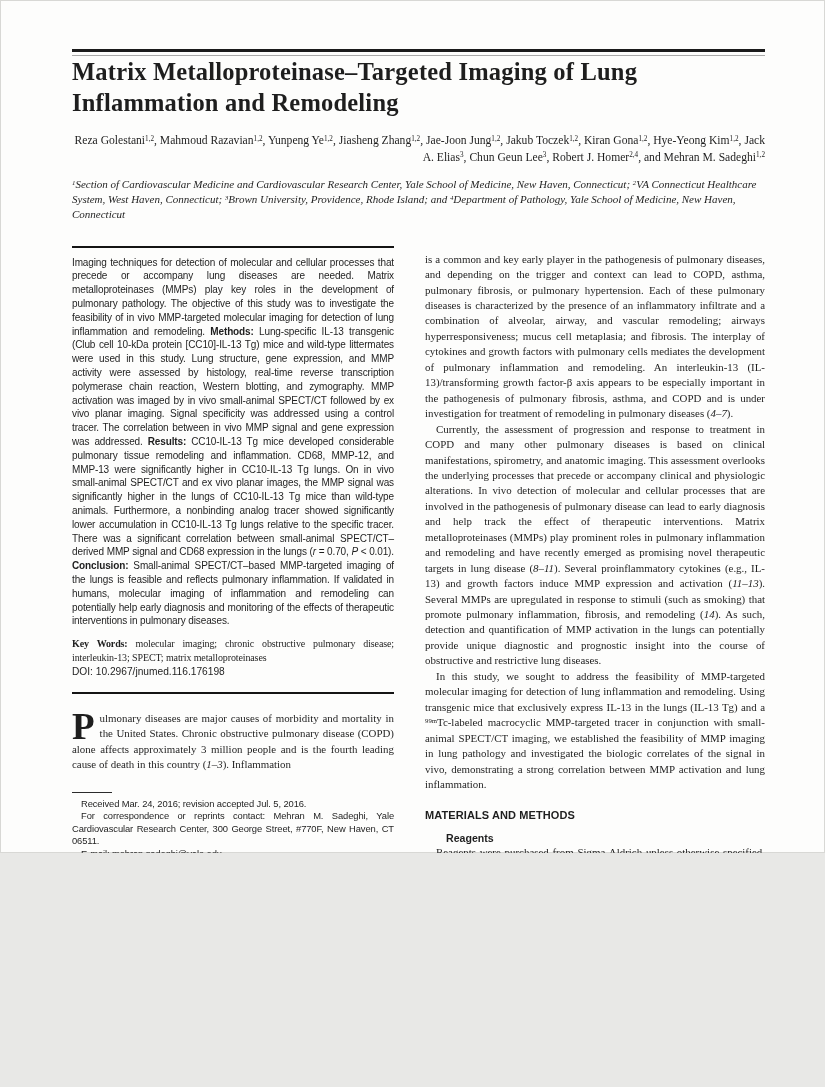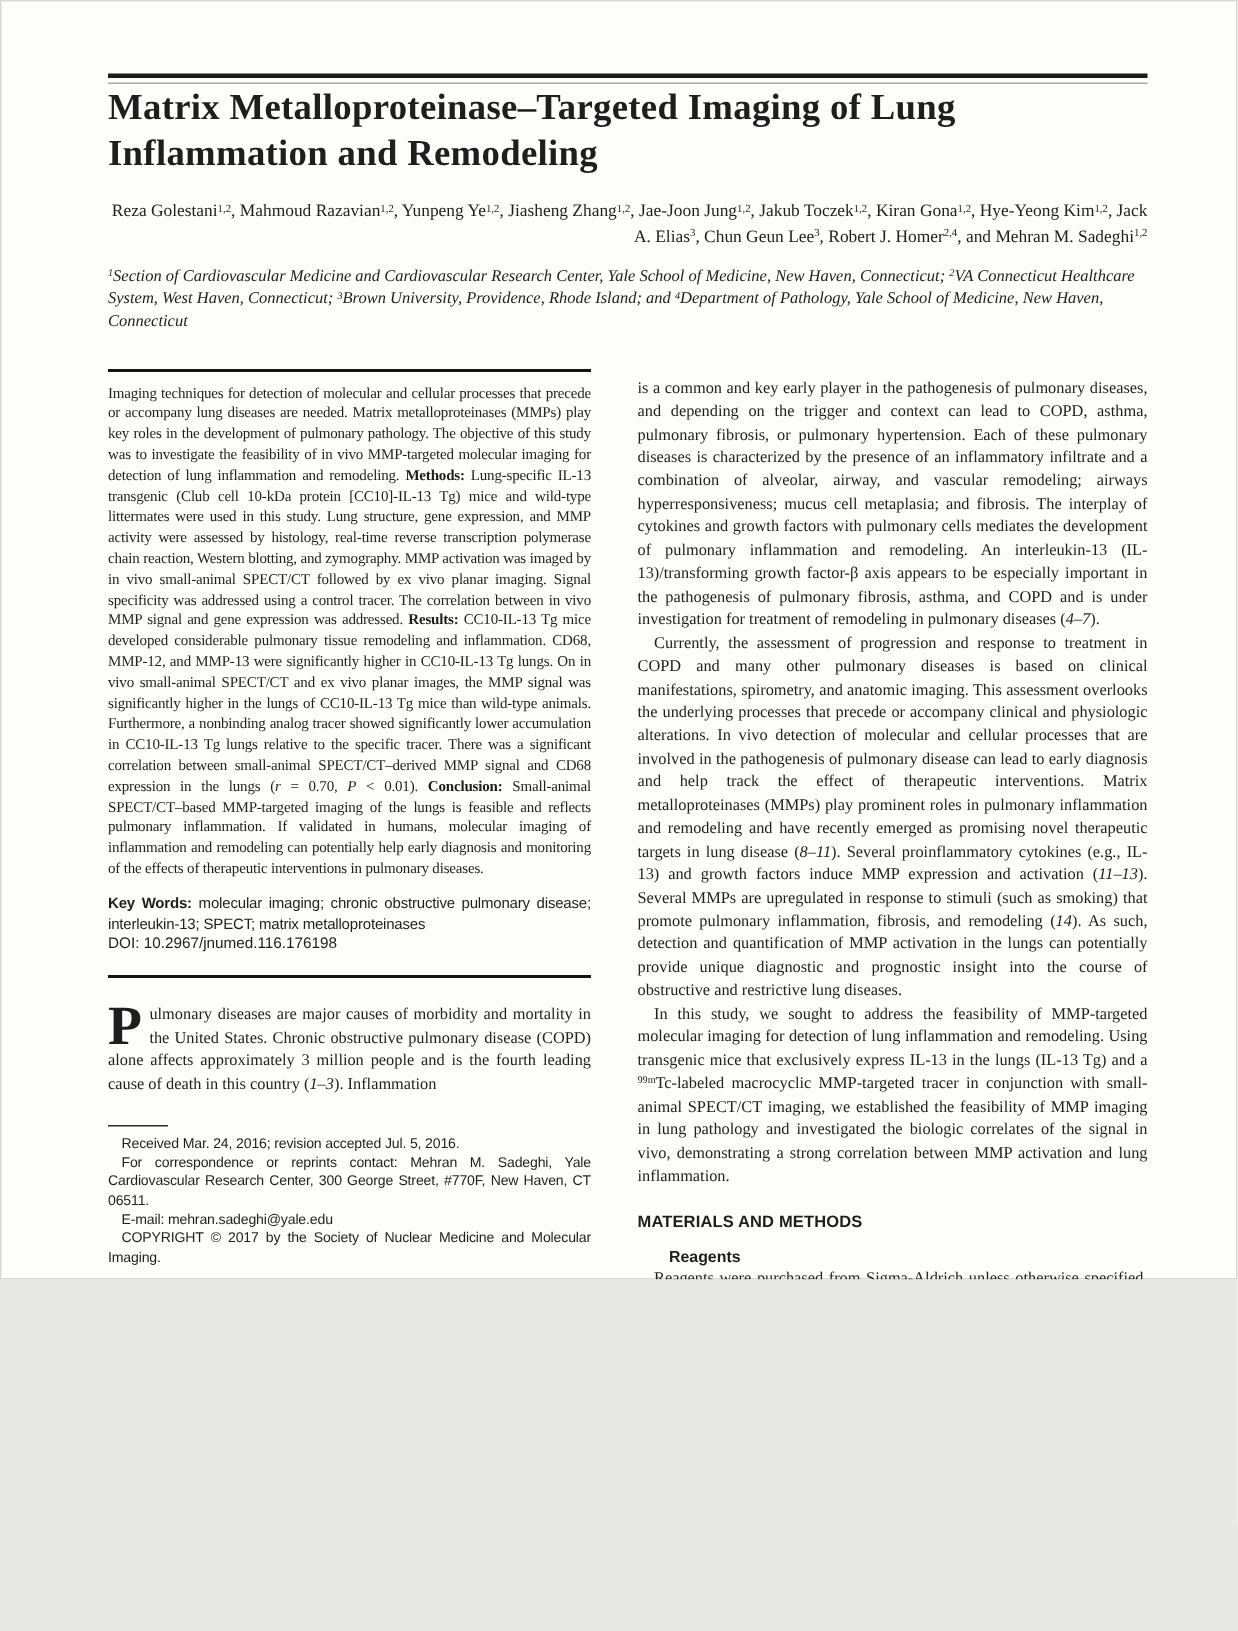--- a/index.html
+++ b/index.html
@@ -21,22 +21,22 @@
   .title span { display:block; }
 
   .authors { margin-top:15px; font-size:11.6px; line-height:16.5px;text-align:right; }
   .affiliations { margin-top:11px; font-size:11px; font-style:italic; line-height:15.2px; }
 
   .columns { display:flex; margin-top:23px; }
   .col-left { width:322px; margin-right:31px; flex:none; }
   .col-right { width:340px; flex:none; padding-top:6px; }
 
   .abs-rule { border-top:2.6px solid #141414; margin-bottom:8px; }
-  .abstract { font-family:Liberation Serif, serif; font-size:10px; line-height:13.8px; text-align:justify; letter-spacing:-0.12px; }
-  .keywords { margin-top:9px; font-family:Liberation Sans, sans-serif; font-size:10px; line-height:13.8px; text-align:justify; letter-spacing:-0.12px; }
+  .abstract { font-family:Liberation Sans, sans-serif; font-size:10px; line-height:13.8px; text-align:justify; letter-spacing:-0.12px; }
+  .keywords { margin-top:9px; font-family:Liberation Serif, serif; font-size:10px; line-height:13.8px; text-align:justify; letter-spacing:-0.12px; }
   .citation { margin-top:9px; font-family:"Liberation Sans", sans-serif; font-size:10.2px; font-weight:700; line-height:14px; }
   .doi { font-family:"Liberation Sans", sans-serif; font-size:10.2px; line-height:14px; }
   .end-rule { border-top:2.6px solid #141414; margin-top:13px; }
 
   .intro { margin-top:17px; font-size:10.9px; line-height:15.45px; text-align:justify; }
   .dropcap { float:left; font-size:37px; line-height:27px; font-weight:700; margin:2px 5px 0 0; }
 
   .fn-rule { width:40px; border-top:1.3px solid #2b2b2b; margin-top:19px; margin-bottom:5px; }
   .footnote p { margin:0; font-family:"Liberation Sans", sans-serif; font-size:9.4px; line-height:12.6px; text-indent:9px; text-align:justify; letter-spacing:-0.1px; }
 

